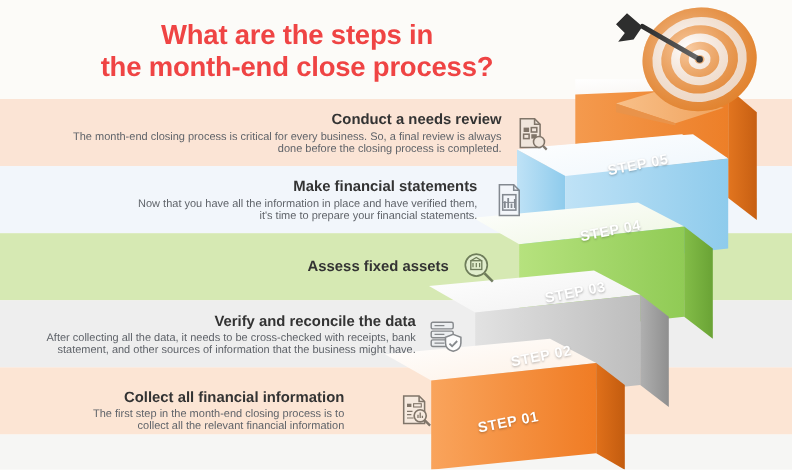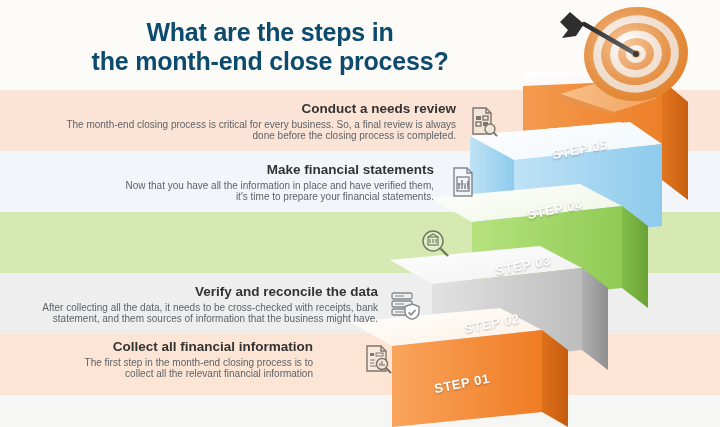--- a/index.html
+++ b/index.html
@@ -11,21 +11,21 @@
   }
   #stage { position:absolute; left:0; top:0; width:720px; height:427px; overflow:hidden; background:#fcfbf8; }
 
   
   .title-wrap {
     position:absolute; left:0; top:8px; width:540px; height:78px;
     display:flex; flex-direction:column; align-items:center; justify-content:center;
     text-align:center; z-index:6;
   }
   .title-line {
-    color:#0c4a6e; font-weight:bold; font-size:25px; line-height:29px;
+    color:#ef4444; font-weight:bold; font-size:25px; line-height:29px;
     letter-spacing:-0.2px; white-space:nowrap;
   }
 
   
   .band { position:absolute; left:0; width:720px; z-index:1; }
   .band.b05 { top:90px;  height:61px; background:#fbe4d5; }
   .band.b04 { top:151px; height:61px; background:#f2f6fb; }
   .band.b03 { top:212px; height:61px; background:#d6e9b3; }
   .band.b02 { top:273px; height:61px; background:#eeeeee; }
   .band.b01 { top:334px; height:61px; background:#fce5d4; }
@@ -45,21 +45,21 @@
   .row-body {
     font-size:10px; color:#5f6369; line-height:11.5px;
   }
   .row-icon { width:34px; height:34px; flex:none; opacity:.85; }
   .row-icon svg { display:block; width:34px; height:34px; }
 
   .r05 { top:92px;  left:60px;  width:440px; height:57px; }
   .r04 { top:153px; left:120px; width:360px; height:57px;gap:12px; }
   .r03 { top:214px; left:100px; width:352px; height:57px; }
   .r02 { top:275px; left:10px;  width:412px; height:57px; }
-  .r01 { top:330px; left:60px;  width:335px; height:57px;gap:48px; }
+  .r01 { top:344px; left:60px;  width:335px; height:57px;gap:48px; }
 
   
   #stairs { position:absolute; left:270px; top:60px; width:450px; height:367px; z-index:3; }
   #stairs svg { display:block; }
   .step-label {
     position:absolute; z-index:5; color:#ffffff; font-weight:bold;
     font-size:13px; letter-spacing:0.6px;
     text-shadow:0 1px 2px rgba(0,0,0,.28);
     white-space:nowrap;
   }
@@ -226,36 +226,37 @@
         <path d="M21 3v5h5" stroke="#70767e"></path>
         <rect x="11" y="12" width="12" height="14" fill="none" stroke="#70767e"></rect>
         <path d="M13 24v-6M16 24v-9M19 24v-4M22 24v-8" stroke="#70767e" stroke-width="1.6"></path>
         <path d="M11 19h12" stroke="#70767e" stroke-width="0.9"></path>
       </svg>
     </div>
   </div>
 
   <div class="row r03">
     <div class="row-text">
+      <div class="row-head">Assess fixed assets</div>
     </div>
     <div class="row-icon">
       <svg viewBox="0 0 34 34" fill="none" stroke="#5d6b4b" stroke-width="1.5">
         <circle cx="15" cy="15" r="10" fill="#e4efd2" stroke="#5d6b4b"></circle>
         <rect x="10" y="11" width="10" height="8" fill="none" stroke="#5d6b4b" stroke-width="1.2"></rect>
         <path d="M12 13v4M15 13v4M18 13v4" stroke="#5d6b4b" stroke-width="1.1"></path>
         <path d="M10 11l5-3 5 3" stroke="#5d6b4b" stroke-width="1.2"></path>
         <path d="M22.5 22.5L30 30" stroke="#5d6b4b" stroke-width="2.4"></path>
       </svg>
     </div>
   </div>
 
   <div class="row r02">
     <div class="row-text">
       <div class="row-head">Verify and reconcile the data</div>
-      <div class="row-body">After collecting all the data, it needs to be cross-checked with receipts, bank statement, and them sources of information that the business might have.</div>
+      <div class="row-body">After collecting all the data, it needs to be cross-checked with receipts, bank statement, and other sources of information that the business might have.</div>
     </div>
     <div class="row-icon">
       <svg viewBox="0 0 34 34" fill="none" stroke="#74787c" stroke-width="1.3">
         <rect x="4" y="6" width="20" height="6" rx="1.5" fill="#eceff1" stroke="#74787c"></rect>
         <rect x="4" y="14" width="20" height="6" rx="1.5" fill="#eceff1" stroke="#74787c"></rect>
         <rect x="4" y="22" width="20" height="6" rx="1.5" fill="#eceff1" stroke="#74787c"></rect>
         <path d="M7 9h9M7 17h9M7 25h9" stroke="#74787c" stroke-width="1.1"></path>
         <path d="M24 17l7 2.6v5.2c0 4-3.2 6.6-7 7.6-3.8-1-7-3.6-7-7.6v-5.2z" fill="#ffffff" stroke="#74787c" stroke-width="1.4"></path>
         <path d="M20.6 25.4l2.4 2.4 4.6-4.8" stroke="#74787c" stroke-width="1.7"></path>
       </svg>

